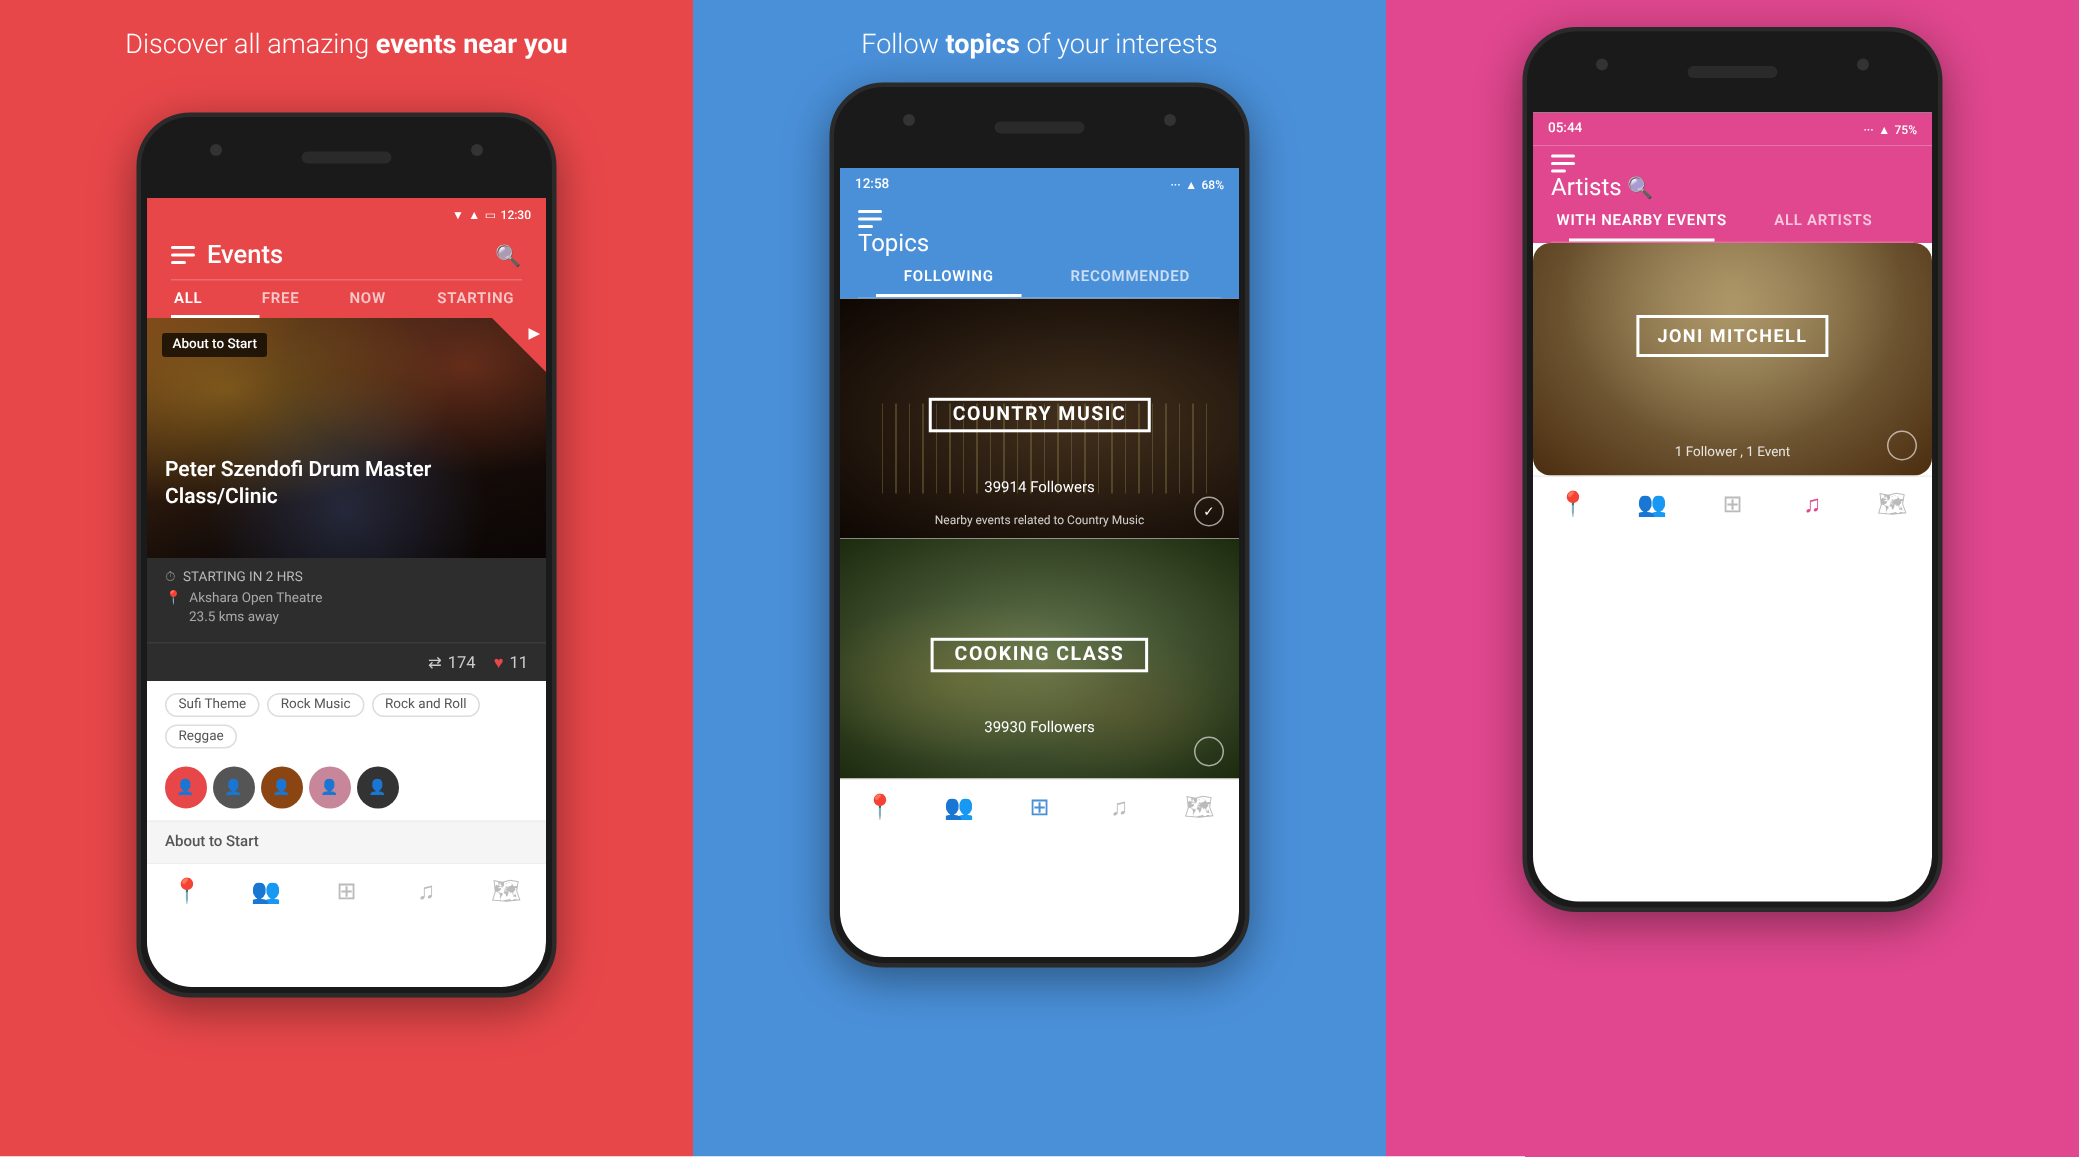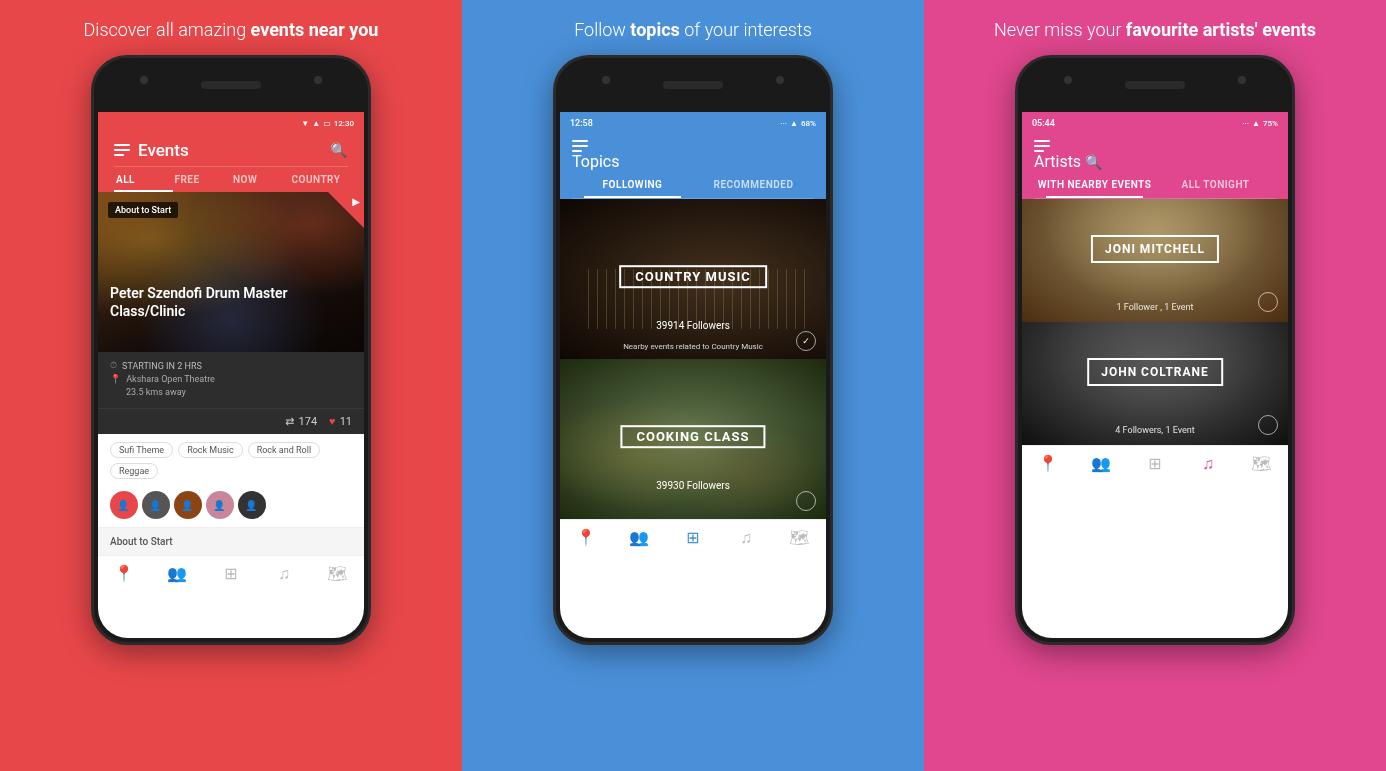--- a/index.html
+++ b/index.html
@@ -14,21 +14,21 @@
     
     .panel {
       flex: 1;
       display: flex;
       flex-direction: column;
       align-items: center;
       padding-top: 18px;
       position: relative;
       overflow: hidden;
     }
-    .panel-1 { background: #e8474a; }
+    .panel-1 { background: #e8474a; gap: 20px; }
     .panel-2 { background: #4a90d9; }
     .panel-3 { background: #e0478e; }
 
     .panel-headline {
       font-size: 18px;
       color: #fff;
       text-align: center;
       margin-bottom: 14px;
       font-weight: 300;
       line-height: 1.3;
@@ -353,22 +353,23 @@
     }
 
     
     .app3-header {
       background: #e0478e;
       padding: 6px 12px 0;
       color: #fff;
     }
     .artist-card {
       position: relative;
-      height: 123px;
+      height: 155px;
       overflow: hidden;
+      border-radius: 12px;
     }
     .artist-overlay {
       position: absolute;
       inset: 0;
       background: rgba(0,0,0,0.25);
     }
     .artist-label-box {
       position: absolute;
       top: 40%;
       left: 50%;
@@ -533,21 +534,21 @@
               <span></span>
               <span style="width:10px"></span>
           </div>
           <span class="title">Events</span>
           <span style="font-size:14px;color:#fff;">🔍</span>
         </div>
         <div class="app-tabs">
           <div class="app-tab active">ALL</div>
           <div class="app-tab">FREE</div>
           <div class="app-tab">NOW</div>
-          <div class="app-tab">COUNTRY</div>
+          <div class="app-tab">STARTING</div>
         </div>
       </div>
 
       <div class="event-card">
         <div class="event-image">
           <div class="event-image-bg"></div>
           <div class="concert-lights"></div>
           <div class="about-to-start">About to Start</div>
           <div class="bookmark-corner"></div>
           <span class="bookmark-icon">▶</span>
@@ -669,23 +670,20 @@
         <div class="nav-item">👥</div>
         <div class="nav-item active-blue">⊞</div>
         <div class="nav-item">♫</div>
         <div class="nav-item">🗺</div>
       </div>
     </div>
   </div>
 </div>
 
 <div class="panel panel-3">
-  <p class="panel-headline">
-    <span>Never miss your</span> <strong>favourite artists' events</strong>
-  </p>
 
   <div class="phone">
     <div class="phone-top-bar">
       <div class="camera-dot"></div>
       <div class="speaker-grill"></div>
       <div class="mic-dot"></div>
     </div>
     <div class="phone-inner">
 
       <div class="status-bar" style="background:#e0478e;">
@@ -702,41 +700,33 @@
           <div class="menu-icon">
             <span></span>
               <span></span>
               <span style="width:10px"></span>
           </div>
           <span class="title">Artists</span>
           <span style="font-size:14px;color:#fff;">🔍</span>
         </div>
         <div class="topics-tab-bar">
           <div class="topics-tab active">WITH NEARBY EVENTS</div>
-          <div class="topics-tab">ALL TONIGHT</div>
+          <div class="topics-tab">ALL ARTISTS</div>
         </div>
       </div>
 
       <div class="artist-card">
         <div class="joni-bg"></div>
         <div style="position:absolute;inset:0;background:radial-gradient(ellipse at 50% 20%,rgba(255,220,150,0.5) 0%,transparent 60%);"></div>
         <div class="artist-overlay"></div>
         <div class="artist-label-box">JONI MITCHELL</div>
         <div class="artist-sub">1 Follower , 1 Event</div>
         <div class="artist-circle"></div>
       </div>
 
-      <div class="artist-card">
-        <div class="coltrane-bg"></div>
-        <div style="position:absolute;inset:0;background:radial-gradient(ellipse at 50% 20%,rgba(100,100,100,0.5) 0%,transparent 60%);"></div>
-        <div class="artist-overlay"></div>
-        <div class="artist-label-box">JOHN COLTRANE</div>
-        <div class="artist-sub">4 Followers, 1 Event</div>
-        <div class="artist-circle"></div>
-      </div>
 
       <div class="bottom-nav-2">
         <div class="nav-item">📍</div>
         <div class="nav-item">👥</div>
         <div class="nav-item">⊞</div>
         <div class="nav-item active-pink">♫</div>
         <div class="nav-item">🗺</div>
       </div>
     </div>
   </div>

